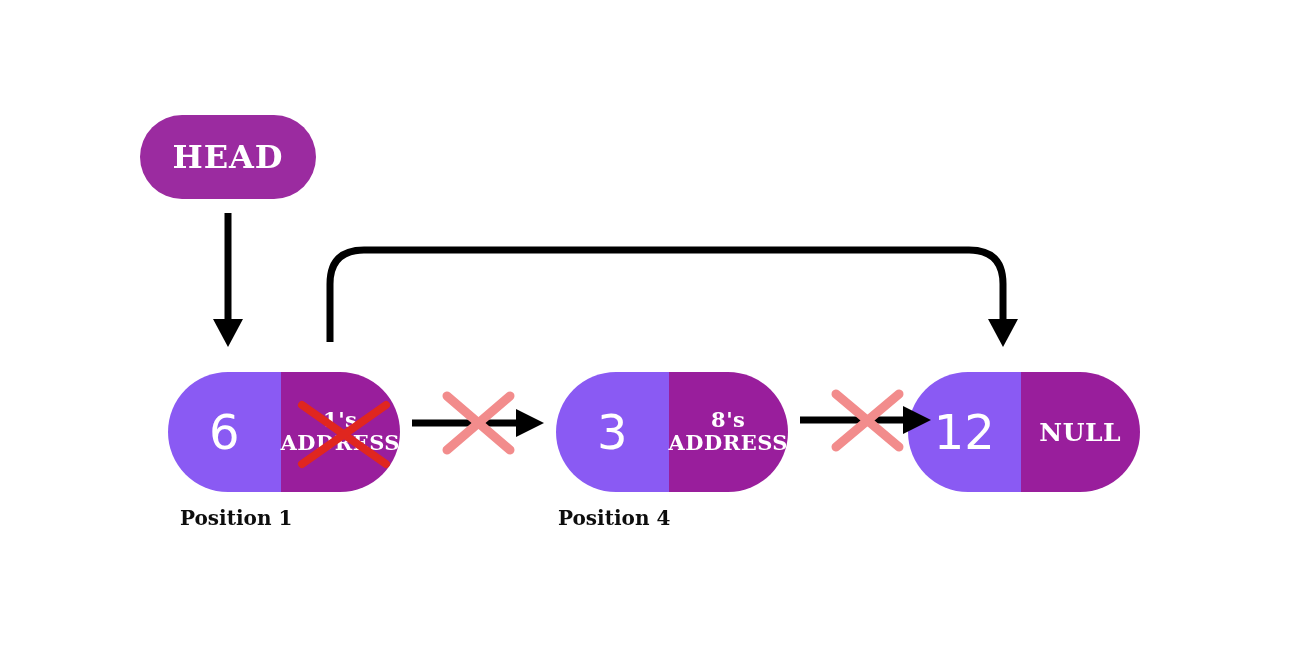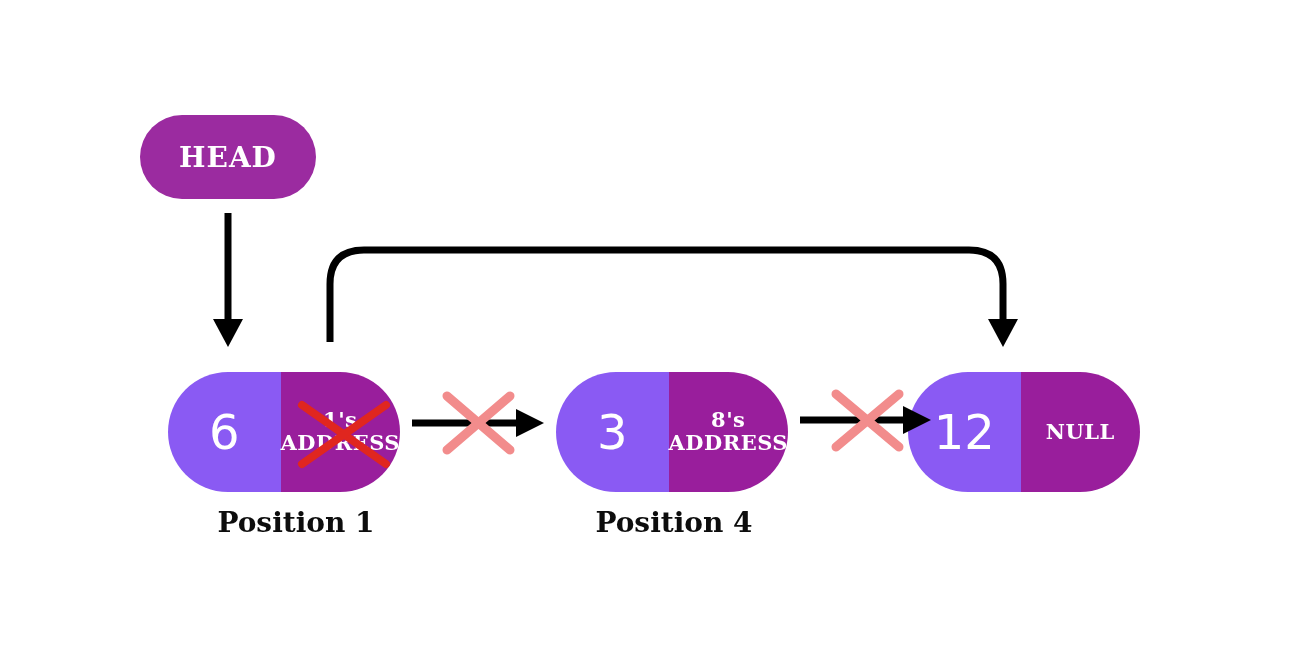--- a/index.html
+++ b/index.html
@@ -33,21 +33,21 @@
     border-radius: 42px;
     display: flex;
     align-items: center;
     justify-content: center;
     z-index: 1;
   }
   .head-pill span {
     color: var(--node-text);
     font-family: "DejaVu Serif", serif;
     font-weight: bold;
-    font-size: 28px;
+    font-size: 32px;
     letter-spacing: 1px;
   }
   .node {
     position: absolute;
     top: 372px;
     width: 232px; height: 120px;
     border-radius: 60px;
     overflow: hidden;
     display: flex;
     z-index: 1;
@@ -81,25 +81,25 @@
     font-family: "DejaVu Serif", serif;
     font-weight: bold;
     font-size: 21px;
     letter-spacing: 0.5px;
     white-space: nowrap;
   }
   .pos-label {
     position: absolute;
     top: 506px;
     width: 232px;
-    text-align: center;
+    text-align: left;
     color: var(--label-text);
     font-family: "DejaVu Serif", serif;
     font-weight: bold;
-    font-size: 28px;
+    font-size: 20px;
     z-index: 1;
   }
 </style>
 </head>
 <body>
 
 <div class="canvas">
 
   <div class="head-pill">
     <span>HEAD</span>
@@ -125,21 +125,21 @@
       <span>ADDRESS</span>
     </div>
   </div>
   <div class="pos-label" style="left:558px;">Position 4</div>
 
   <div class="node" style="left:908px;">
     <div class="node-left">
       <span>12</span>
     </div>
     <div class="node-right">
-      <span style="font-size:21px;">NULL</span>
+      <span style="font-size:25px;">NULL</span>
     </div>
   </div>
 
   <svg class="overlay" viewBox="0 0 1312 657">
 
     <g>
       <line x1="228" y1="213" x2="228" y2="327" stroke="var(--arrow)" stroke-width="7"></line>
       <polygon points="228,347 213,319 243,319" fill="var(--arrow)"></polygon>
     </g>
 

